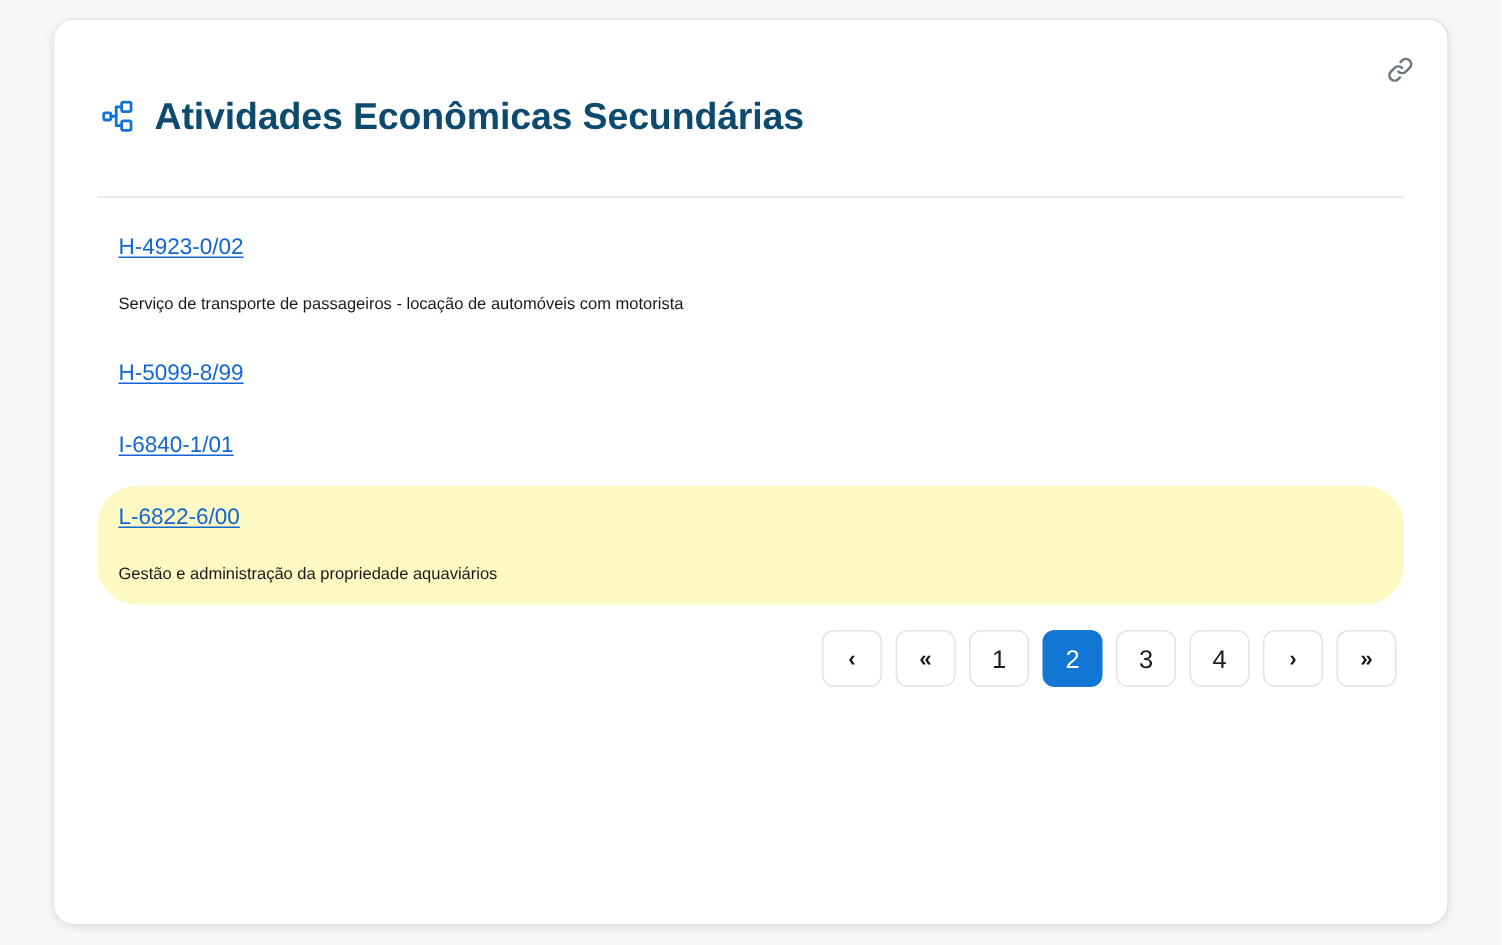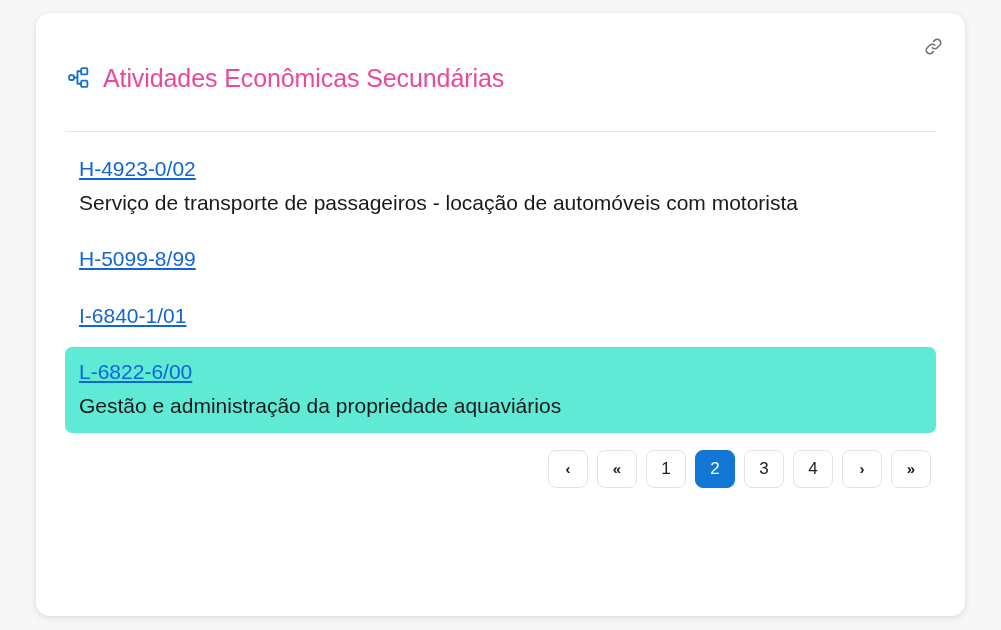--- a/index.html
+++ b/index.html
@@ -66,22 +66,22 @@
     height: 26px;
     display: flex;
     align-items: center;
     justify-content: center;
     color: #1573d8;
   }
   .header-icon svg { display: block; }
 
   .card-title {
     font-size: 25px;
-    font-weight: 400;
-    color: #ec4899;
+    font-weight: 700;
+    color: #0c4a6e;
     letter-spacing: -0.1px;
     line-height: 1.2;
     white-space: nowrap;
   }
 
   .divider {
     margin-top: 21px;
     height: 1px;
     background: #e3e4e6;
     width: 100%;
@@ -92,36 +92,37 @@
     margin-top: 12px;
   }
 
   .activity-item {
     padding: 11px 14px 12px 14px;
     border-radius: 7px;
     margin-bottom: 5px;
   }
 
   .activity-item.highlighted {
-    background: #5eead4;
+    background: #fef9c3;
+    border-radius: 26px;
   }
 
   .activity-code {
     display: inline-block;
-    font-size: 21px;
+    font-size: 15px;
     color: #1266d4;
     text-decoration: underline;
     text-underline-offset: 2px;
     cursor: pointer;
     line-height: 1.35;
   }
 
   .activity-desc {
-    margin-top: 6px;
-    font-size: 21px;
+    margin-top: 21px;
+    font-size: 11px;
     color: #18191b;
     line-height: 1.35;
   }
 
   
   .pagination {
     display: flex;
     justify-content: flex-end;
     align-items: center;
     gap: 9px;

